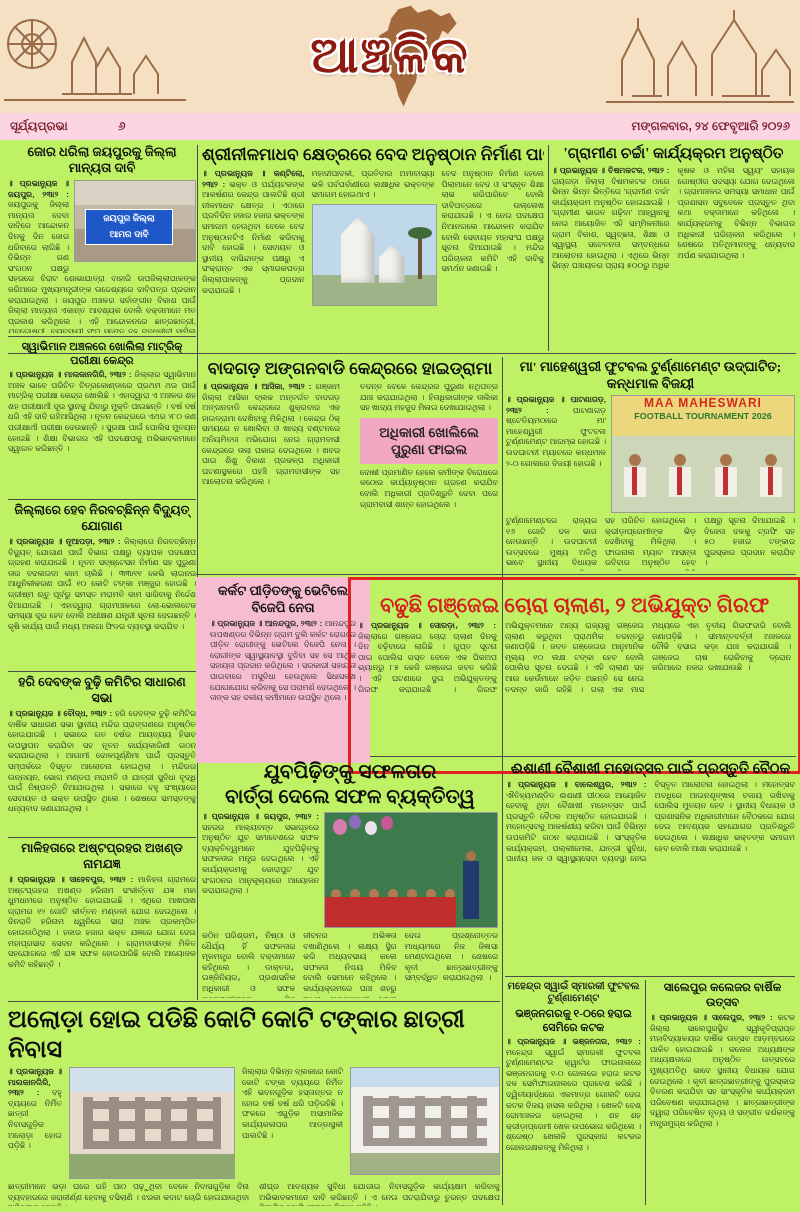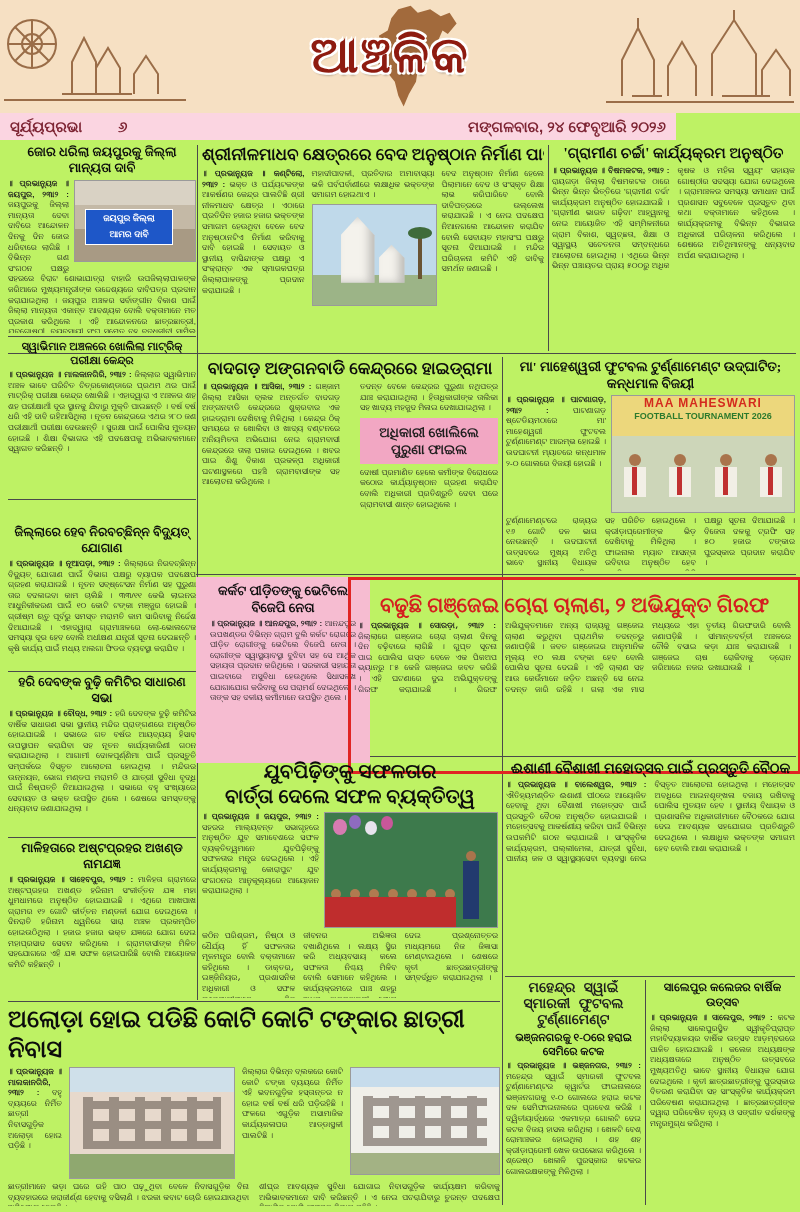--- a/index.html
+++ b/index.html
@@ -7,22 +7,22 @@
         font-family:"Liberation Sans",sans-serif;overflow:hidden;}
   
   #masthead{position:absolute;left:0;top:0;width:800px;height:113px;background:#f6e0c3;}
   .mast-art{position:absolute;top:4px;height:104px;opacity:.85;}
   #mast-art-left{left:2px;width:186px;}
   #mast-art-right{right:2px;width:196px;}
   #odisha-map{position:absolute;left:328px;top:4px;width:176px;height:106px;}
   #mast-title{position:absolute;left:0;top:26px;width:780px;text-align:center;
       font-size:50px;font-weight:bold;color:#8e1b10;letter-spacing:2px;
       text-shadow:-2px -2px 0 #fff,2px -2px 0 #fff,-2px 2px 0 #fff,2px 2px 0 #fff,0 3px 2px rgba(0,0,0,.25);}
-  #datebar{position:absolute;left:0;top:113px;width:676px;height:27px;background:#fbd5e1;
-      color:#7d2433;font-weight:bold;font-size:15px;line-height:27px;}
+  #datebar{position:absolute;left:0;top:113px;width:800px;height:27px;background:#fbd5e1;
+      color:#7d2433;font-weight:bold;font-size:12px;line-height:27px;}
   #datebar .left{position:absolute;left:10px;}
   #datebar .pageno{position:absolute;left:118px;}
   #datebar .right{position:absolute;right:10px;}
   
   .art{position:absolute;overflow:hidden;color:#1d1d1d;}
   .hl{font-family:"Liberation Serif",serif;font-weight:bold;color:#0c0c0c;text-align:center;margin:0 0 3px 0;}
   .byline{font-weight:bold;font-size:8px;}
   .bd{font-size:8px;line-height:10.6px;text-align:justify;margin:0;}
   .cols2{column-count:2;column-gap:8px;}
   .cols3{column-count:3;column-gap:8px;font-family:Liberation Mono, monospace;}
@@ -63,21 +63,21 @@
   .ph-bldg1{width:164px;height:110px;background:linear-gradient(180deg,#cfe0ea 0 22%,#e7d9cc 22% 78%,#8fa86f 78% 100%);}
   .ph-bldg1 .win, .ph-bldg2 .win{position:absolute;left:8%;top:26%;width:84%;height:48%;
       background:repeating-linear-gradient(90deg,#5d5148 0 10px,transparent 10px 26px),
                  repeating-linear-gradient(0deg,#5d5148 0 8px,transparent 8px 20px);opacity:.55;}
   .ph-bldg2{width:148px;height:106px;background:linear-gradient(180deg,#c6dcec 0 18%,#f0efe9 18% 80%,#a3b284 80% 100%);}
   
   .pinkbox{background:#f6bcd1;padding:5px 14px;}
   .redbox{border:3px solid #e02424;padding:12px 7px;}
   .inset{background:#f2a7c3;font-weight:bold;font-size:13.5px;line-height:17px;text-align:center;
          padding:6px 4px;margin:4px 0;font-family:"Liberation Serif",serif;}
-  .kicker{font-weight:bold;font-size:14px;text-align:center;margin:0 0 2px;font-family:Liberation Mono, monospace;}
+  .kicker{font-weight:bold;font-size:10px;text-align:center;margin:0 0 2px;font-family:Liberation Sans, sans-serif;}
   .hl-red{color:#d51f1f;}
   svg .ln{stroke:#8a5a33;fill:none;stroke-width:2;}
 </style>
 </head>
 <body>
 
 <div id="page">
 
   <div id="masthead">
     <svg id="mast-art-left" class="mast-art" viewBox="0 0 186 104">
@@ -155,21 +155,21 @@
     <div class="bd cols2"><span class="byline">॥ ପ୍ରଭାନ୍ୟୁଜ ॥ ବିଷମକଟକ, ୨୩ା୨ :</span>
       <span>ରାୟଗଡ଼ା ଜିଲ୍ଲା ବିଷମକଟକ ଠାରେ ଭିନ୍ନ ଭିନ୍ନ ଭିତ୍ତିରେ 'ଗ୍ରାମୀଣ ଚର୍ଚ୍ଚା' କାର୍ଯ୍ୟକ୍ରମ ଅନୁଷ୍ଠିତ ହୋଇଯାଇଛି । 'ଗ୍ରାମୀଣ ଭାରତ ଗଢ଼ିବା' ଆହ୍ୱାନକୁ ନେଇ ଆୟୋଜିତ ଏହି ସମ୍ମିଳନୀରେ ଗ୍ରାମ ବିକାଶ, ସ୍ୱଚ୍ଛତା, ଶିକ୍ଷା ଓ ସ୍ୱାସ୍ଥ୍ୟ ସଚେତନତା ସମ୍ବନ୍ଧରେ ଆଲୋଚନା ହୋଇଥିଲା । ଏଥିରେ ଭିନ୍ନ ଭିନ୍ନ ପଞ୍ଚାୟତର ପ୍ରାୟ ୫୦୦ରୁ ଅଧିକ କୃଷକ ଓ ମହିଳା ସ୍ୱୟଂ ସହାୟକ ଗୋଷ୍ଠୀର ସଦସ୍ୟା ଯୋଗ ଦେଇଥିଲେ । ଗ୍ରାମାଞ୍ଚଳର ସମସ୍ୟା ସମାଧାନ ପାଇଁ ପ୍ରଶାସନ ସବୁବେଳେ ପ୍ରସ୍ତୁତ ଥିବା କଥା ବକ୍ତାମାନେ କହିଥିଲେ । କାର୍ଯ୍ୟକ୍ରମକୁ ବିଭିନ୍ନ ବିଭାଗର ଅଧିକାରୀ ପରିଚାଳନା କରିଥିଲେ । ଶେଷରେ ଅତିଥିମାନଙ୍କୁ ଧନ୍ୟବାଦ ଅର୍ପଣ କରାଯାଇଥିଲା ।</span></div>
   </div>
 
   <div class="art" style="left:8px;top:339px;width:188px;height:158px">
     <h2 class="hl" style="font-size:11px;line-height:14px">ସ୍ୱାଭିମାନ ଅଞ୍ଚଳରେ ଖୋଲିଲା ମାଟ୍ରିକ୍ ପରୀକ୍ଷା କେନ୍ଦ୍ର</h2>
     <p class="bd"><span class="byline">॥ ପ୍ରଭାନ୍ୟୁଜ ॥ ମାଲକାନଗିରି, ୨୩ା୨ :</span>
       <span>ଜିଲ୍ଲାର ସ୍ୱାଭିମାନ ଅଞ୍ଚଳ ଭାବେ ପରିଚିତ ଚିତ୍ରକୋଣ୍ଡାରେ ପ୍ରଥମ ଥର ପାଇଁ ମାଟ୍ରିକ୍ ପରୀକ୍ଷା କେନ୍ଦ୍ର ଖୋଲିଛି । ଏହାଦ୍ୱାରା ଏ ଅଞ୍ଚଳର ଶହ ଶହ ପରୀକ୍ଷାର୍ଥୀ ଦୂର ସ୍ଥାନକୁ ଯିବାରୁ ମୁକ୍ତି ପାଇଛନ୍ତି । ବର୍ଷ ବର୍ଷ ଧରି ଏହି ଦାବି ରହିଆସିଥିଲା । ନୂତନ କେନ୍ଦ୍ରରେ ଏଥର ୨୮୦ ଜଣ ପରୀକ୍ଷାର୍ଥୀ ପରୀକ୍ଷା ଦେଉଛନ୍ତି । ସୁରକ୍ଷା ପାଇଁ ପୋଲିସ ମୁତୟନ ହୋଇଛି । ଶିକ୍ଷା ବିଭାଗର ଏହି ପଦକ୍ଷେପକୁ ଅଭିଭାବକମାନେ ସ୍ୱାଗତ କରିଛନ୍ତି ।</span></p>
   </div>
 
-  <div class="art" style="left:8px;top:524px;width:188px;height:167px">
+  <div class="art" style="left:8px;top:502px;width:188px;height:167px">
     <h2 class="hl" style="font-size:12.5px;line-height:16px">ଜିଲ୍ଲାରେ ହେବ ନିରବଚ୍ଛିନ୍ନ ବିଦ୍ୟୁତ୍ ଯୋଗାଣ</h2>
     <p class="bd"><span class="byline">॥ ପ୍ରଭାନ୍ୟୁଜ ॥ ନୂଆପଡ଼ା, ୨୩ା୨ :</span>
       <span>ଜିଲ୍ଲାରେ ନିରବଚ୍ଛିନ୍ନ ବିଦ୍ୟୁତ୍ ଯୋଗାଣ ପାଇଁ ବିଭାଗ ପକ୍ଷରୁ ବ୍ୟାପକ ପଦକ୍ଷେପ ଗ୍ରହଣ କରାଯାଇଛି । ନୂତନ ସବ୍‌ଷ୍ଟେସନ ନିର୍ମାଣ ସହ ପୁରୁଣା ତାର ବଦଳାଇବା କାମ ଚାଲିଛି । ୩୩/୧୧ କେଭି ଲାଇନର ଆଧୁନିକୀକରଣ ପାଇଁ ୧୦ କୋଟି ଟଙ୍କା ମଞ୍ଜୁର ହୋଇଛି । ଗ୍ରୀଷ୍ମ ଋତୁ ପୂର୍ବରୁ ସମସ୍ତ ମରାମତି କାମ ସାରିବାକୁ ନିର୍ଦ୍ଦେଶ ଦିଆଯାଇଛି । ଏହାଦ୍ୱାରା ଗ୍ରାମାଞ୍ଚଳରେ ଲୋ-ଭୋଲଟେଜ ସମସ୍ୟା ଦୂର ହେବ ବୋଲି ଅଧୀକ୍ଷଣ ଯନ୍ତ୍ରୀ ସୂଚନା ଦେଇଛନ୍ତି । କୃଷି କାର୍ଯ୍ୟ ପାଇଁ ମଧ୍ୟ ଅଲଗା ଫିଡର ବ୍ୟବସ୍ଥା କରାଯିବ ।</span></p>
   </div>
 
   <div class="art" style="left:8px;top:674px;width:188px;height:161px">
     <h2 class="hl" style="font-size:12.5px;line-height:16px">ହରି ଦେବଙ୍କ ବୁଢ଼ି କମିଟିର ସାଧାରଣ ସଭା</h2>
     <p class="bd"><span class="byline">॥ ପ୍ରଭାନ୍ୟୁଜ ॥ ବୌଦ୍ଧ, ୨୩ା୨ :</span>
       <span>ହରି ଦେବଙ୍କ ବୁଢ଼ି କମିଟିର ବାର୍ଷିକ ସାଧାରଣ ସଭା ସ୍ଥାନୀୟ ମନ୍ଦିର ପ୍ରାଙ୍ଗଣରେ ଅନୁଷ୍ଠିତ ହୋଇଯାଇଛି । ସଭାରେ ଗତ ବର୍ଷର ଆୟବ୍ୟୟ ହିସାବ ଉପସ୍ଥାପନ କରାଯିବା ସହ ନୂତନ କାର୍ଯ୍ୟକାରିଣୀ ଗଠନ କରାଯାଇଥିଲା । ଆଗାମୀ ଦୋଳପୂର୍ଣ୍ଣିମା ପାଇଁ ପ୍ରସ୍ତୁତି ସମ୍ପର୍କରେ ବିସ୍ତୃତ ଆଲୋଚନା ହୋଇଥିଲା । ମନ୍ଦିରର ଉନ୍ନୟନ, ଭୋଗ ମଣ୍ଡପ ମରାମତି ଓ ଯାତ୍ରୀ ସୁବିଧା ବୃଦ୍ଧି ପାଇଁ ନିଷ୍ପତ୍ତି ନିଆଯାଇଥିଲା । ସଭାରେ ବହୁ ସଂଖ୍ୟାରେ ସେବାୟତ ଓ ଭକ୍ତ ଉପସ୍ଥିତ ଥିଲେ । ଶେଷରେ ସମସ୍ତଙ୍କୁ ଧନ୍ୟବାଦ ଜଣାଯାଇଥିଲା ।</span></p>
   </div>

